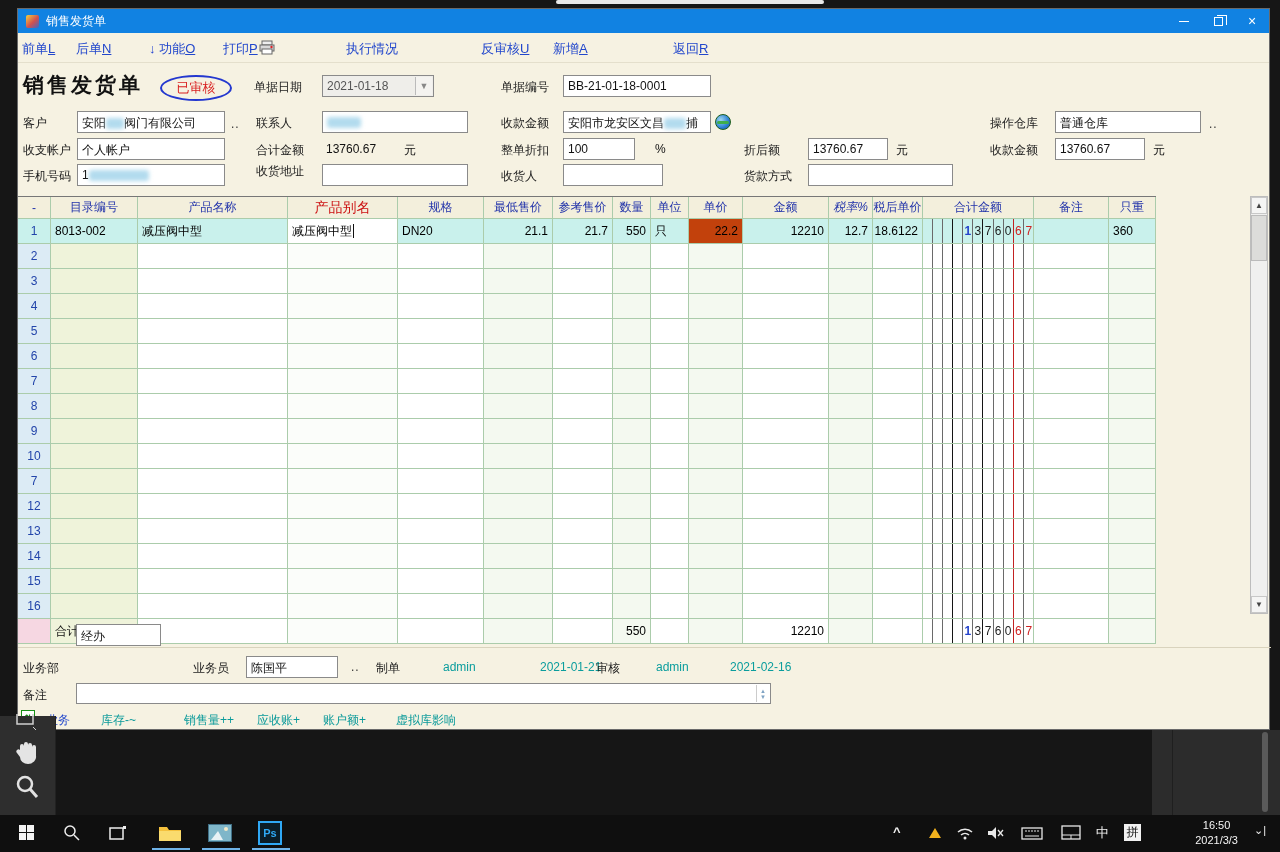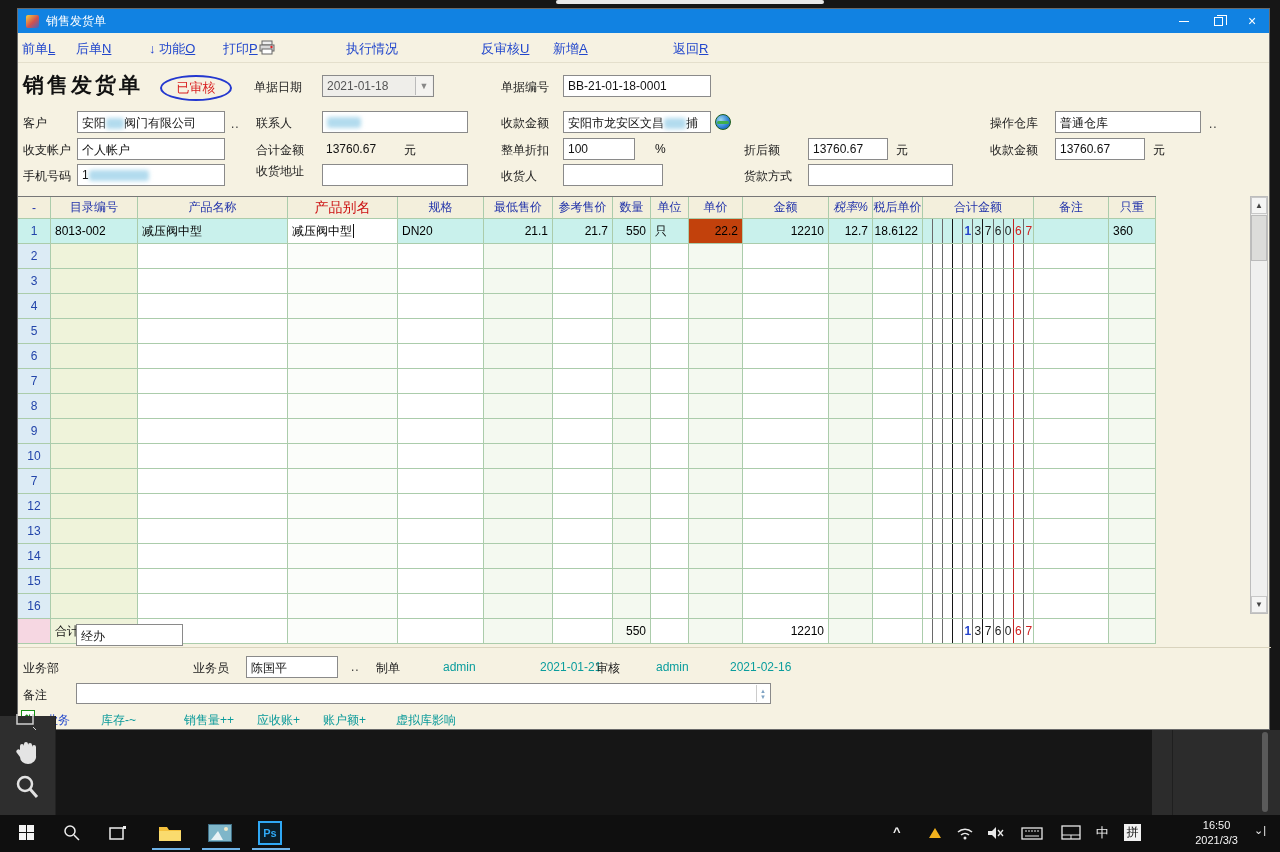--- a/index.html
+++ b/index.html
@@ -725,21 +725,21 @@
       </div>
 
     <div class="abs" id="vscroll">
       <div class="sbtn" style="top:0">▲</div>
       <div id="sthumb"></div>
       <div class="sbtn" style="bottom:0">▼</div>
     </div>
 
     <div class="abs" id="footer-divider"></div>
     <div class="flabel" style="left:5px;top:651px">业务部</div>
-    <div class="fbox" style="left:58px;top:615px;width:107px">经办</div>
+    <div class="fbox" style="left:58px;top:615px;width:85px">经办</div>
     <div class="flabel" style="left:175px;top:651px">业务员</div>
     <div class="fbox" style="left:228px;top:647px;width:92px">陈国平</div>
     <div class="more-btn" style="left:333px;top:651px">..</div>
     <div class="flabel" style="left:358px;top:651px">制单</div>
     <div class="ftext teal" style="left:425px;top:651px">admin</div>
     <div class="ftext teal" style="left:522px;top:651px">2021-01-21</div>
     <div class="flabel" style="left:578px;top:651px">审核</div>
     <div class="ftext teal" style="left:638px;top:651px">admin</div>
     <div class="ftext teal" style="left:712px;top:651px">2021-02-16</div>
 

